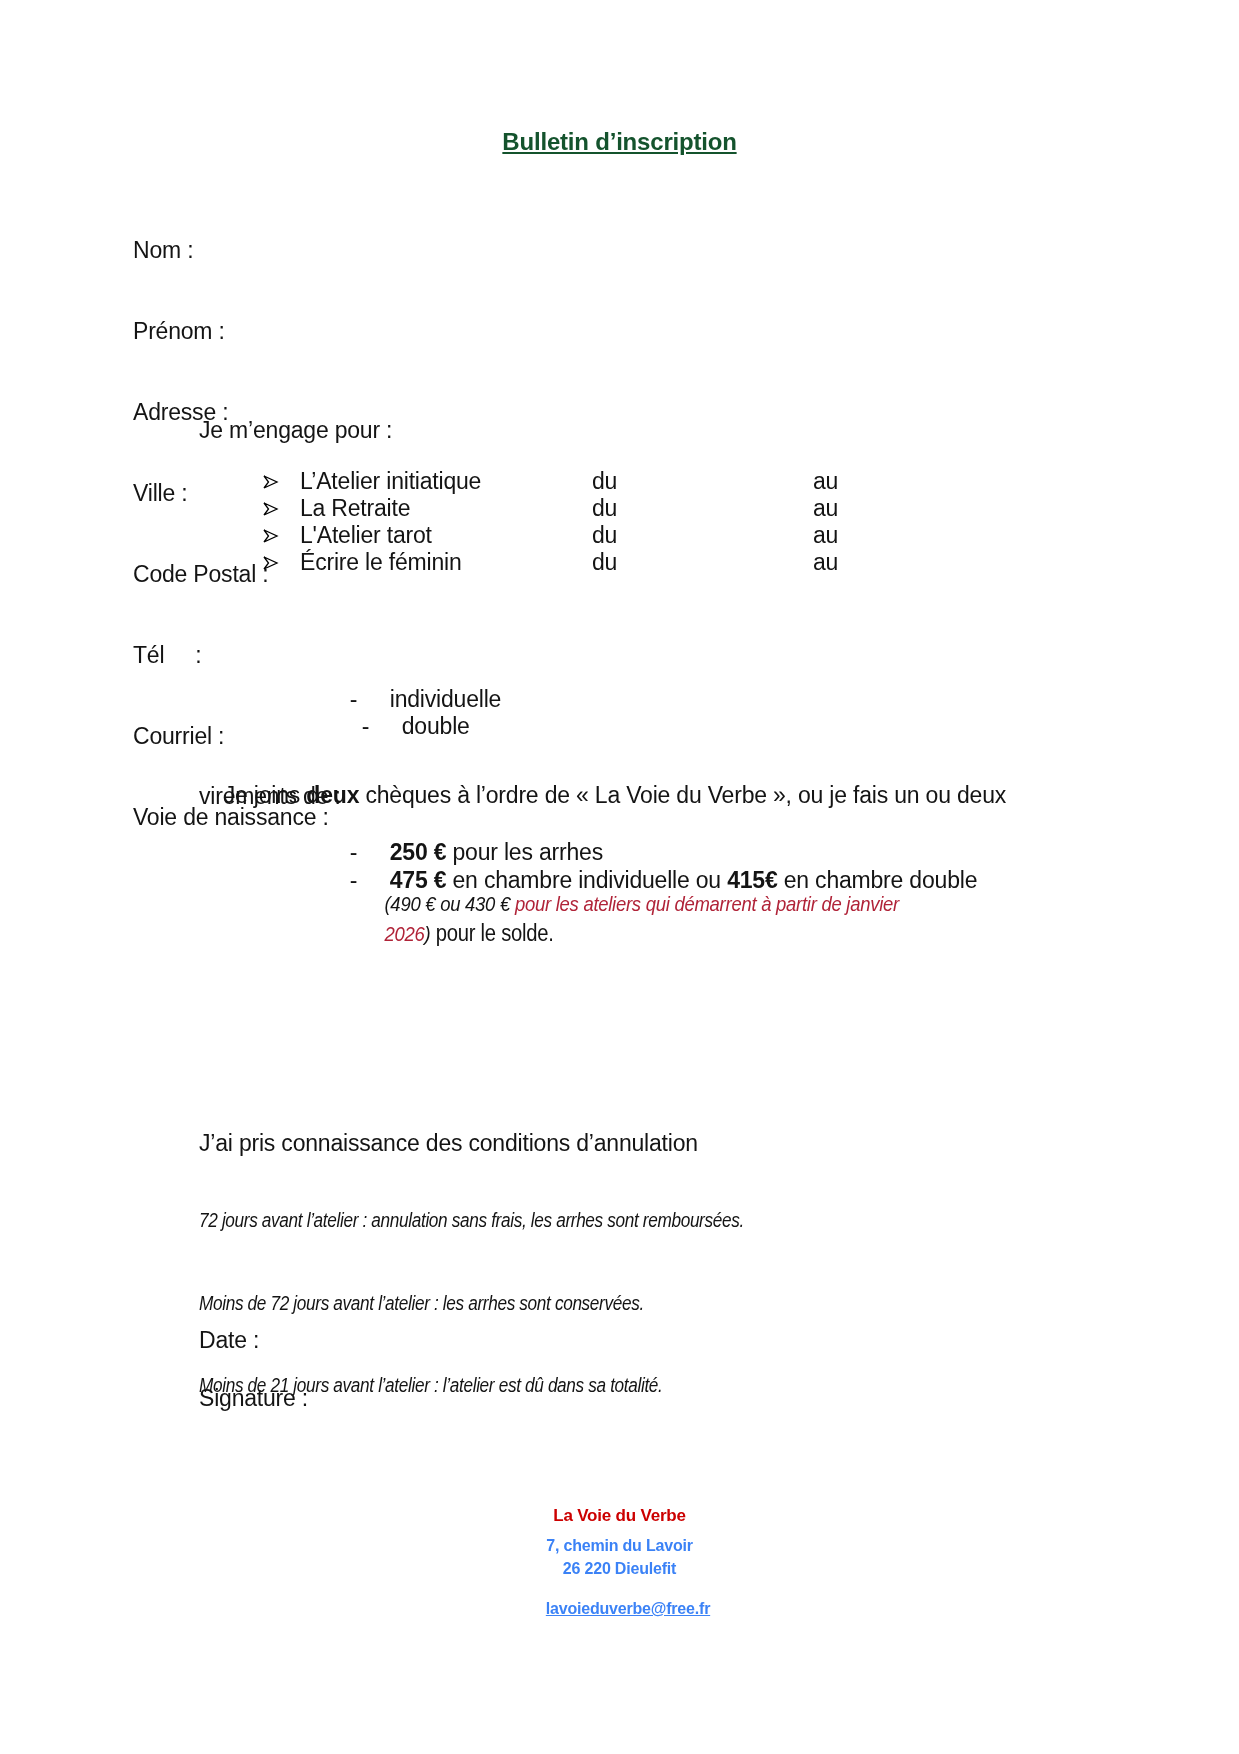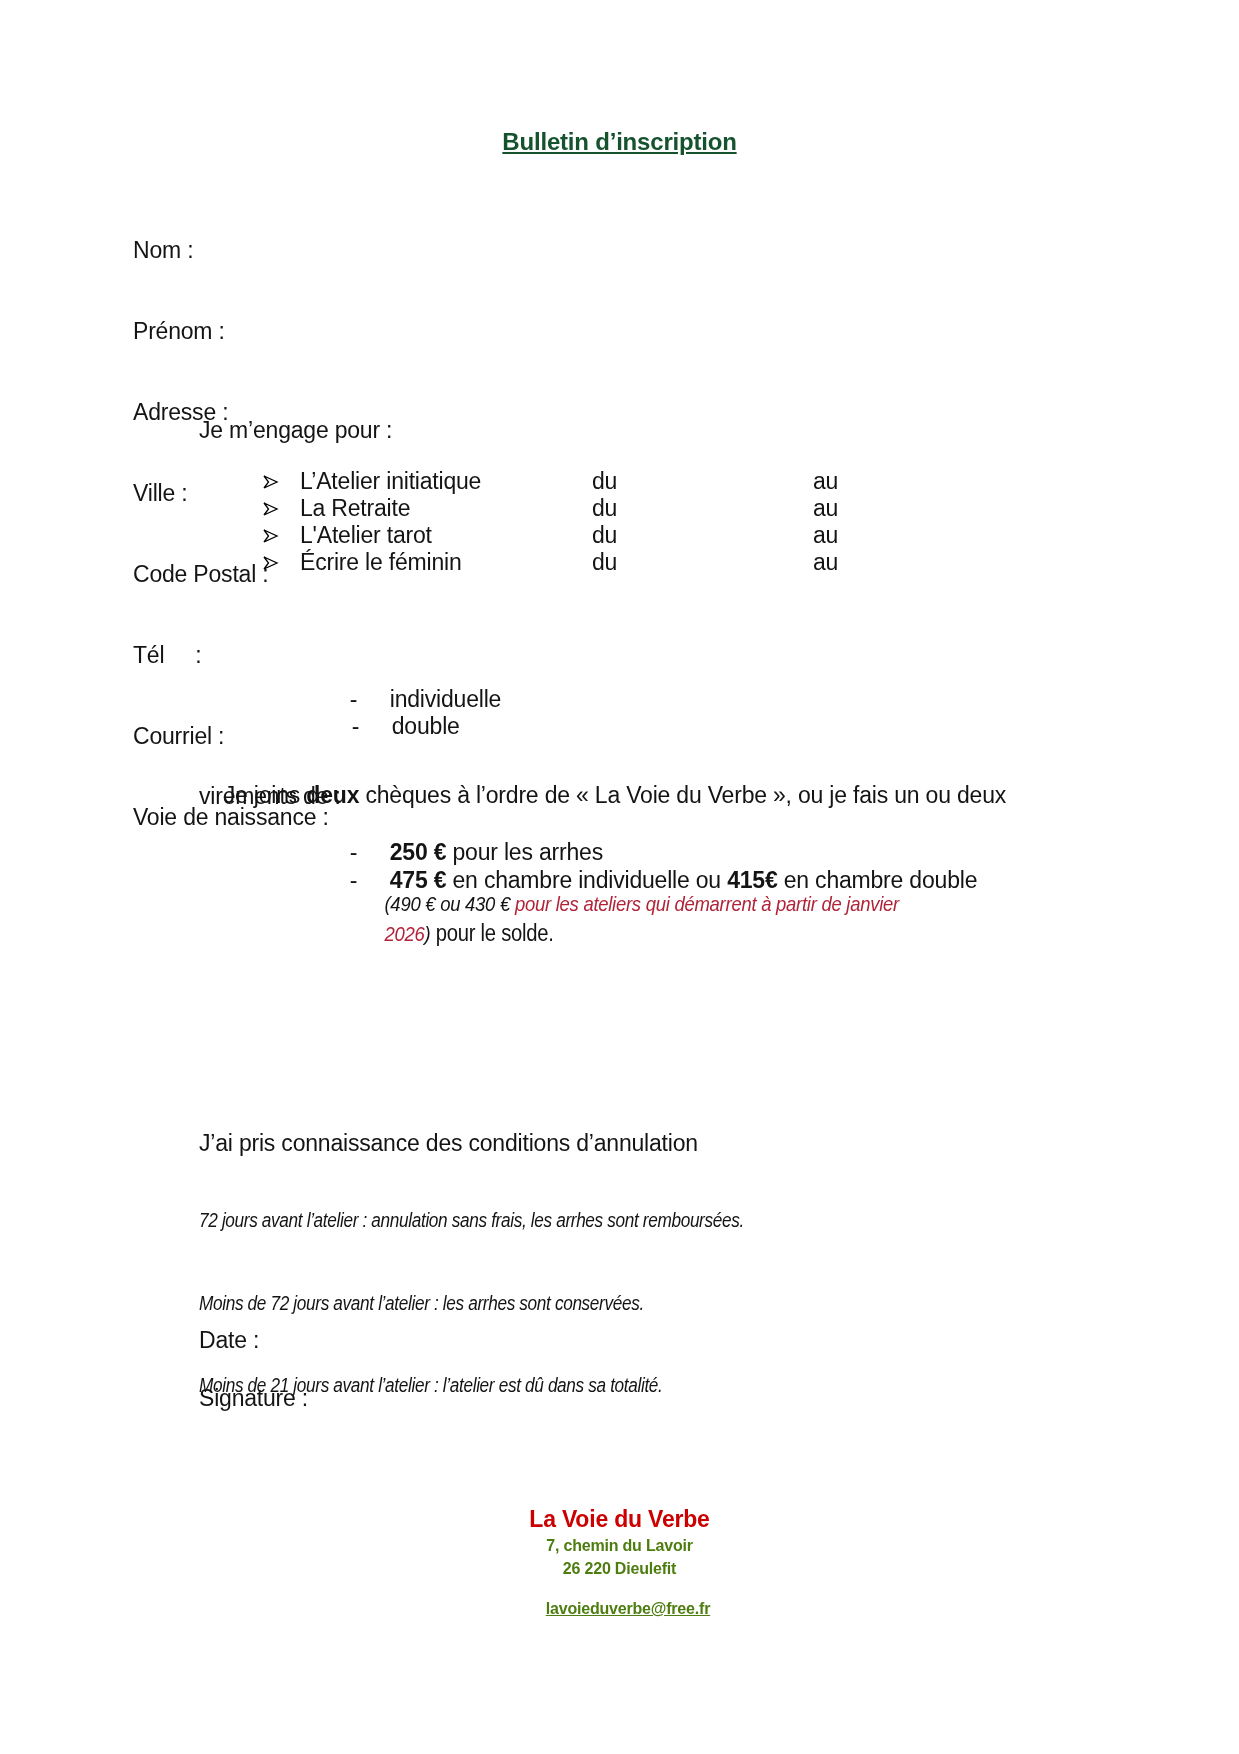--- a/index.html
+++ b/index.html
@@ -39,22 +39,22 @@
     line-height:27.5px;
   }
   .note-line{
     font-style:italic;
     font-size:21px;
     letter-spacing:-0.3px;
     transform:scaleX(0.88);
     transform-origin:0 0;
   }
   .note-end{font-style:normal;font-size:23px;}
-  .footer-name{width:100%;text-align:center;font-weight:700;font-size:23px;color:#cc0000;}
-  .footer-line{width:100%;text-align:center;font-weight:700;font-size:16px;color:#4d7c0f;}
+  .footer-name{width:100%;text-align:center;font-weight:700;font-size:17px;color:#cc0000;}
+  .footer-line{width:100%;text-align:center;font-weight:700;font-size:16px;color:#3b82f6;}
   .footer-email{text-decoration:underline;cursor:pointer;}
   .title-red{color:#14532d;}
 </style>
 </head>
 <body>
 
 <div class="page">
 
   <div class="abs title title-red" style="top:128px;left:0;">Bulletin d’inscription</div>
 
@@ -100,21 +100,21 @@
           <path d="M1 1 L14 7 L1 13 L5.5 7 Z" fill="#ffffff" stroke="#000000" stroke-width="1.3"></path>
         </svg></span>
     <span class="label-cell">Écrire le féminin</span>
     <span class="du-cell">du</span>
     <span>au</span>
   </div>
 
   <div class="abs" style="top:659px;left:325px;">
     <span class="dash-cell">-</span><span>individuelle</span>
   </div>
-  <div class="abs" style="top:686px;left:327px;">
+  <div class="abs" style="top:686px;left:337px;">
     <span class="dash-cell">-</span><span>double</span>
   </div>
 
   <div class="abs" style="top:755px;left:199px;">
     <span>Je joins </span><span class="b">deux</span><span> chèques à l’ordre de « La Voie du Verbe », ou je fais un ou deux</span>
   </div>
   <div class="abs" style="top:783px;left:199px;">virements de :</div>
 
   <div class="abs" style="top:812px;left:325px;">
     <span class="dash-cell">-</span><span class="b">250 €</span><span> pour les arrhes</span>

